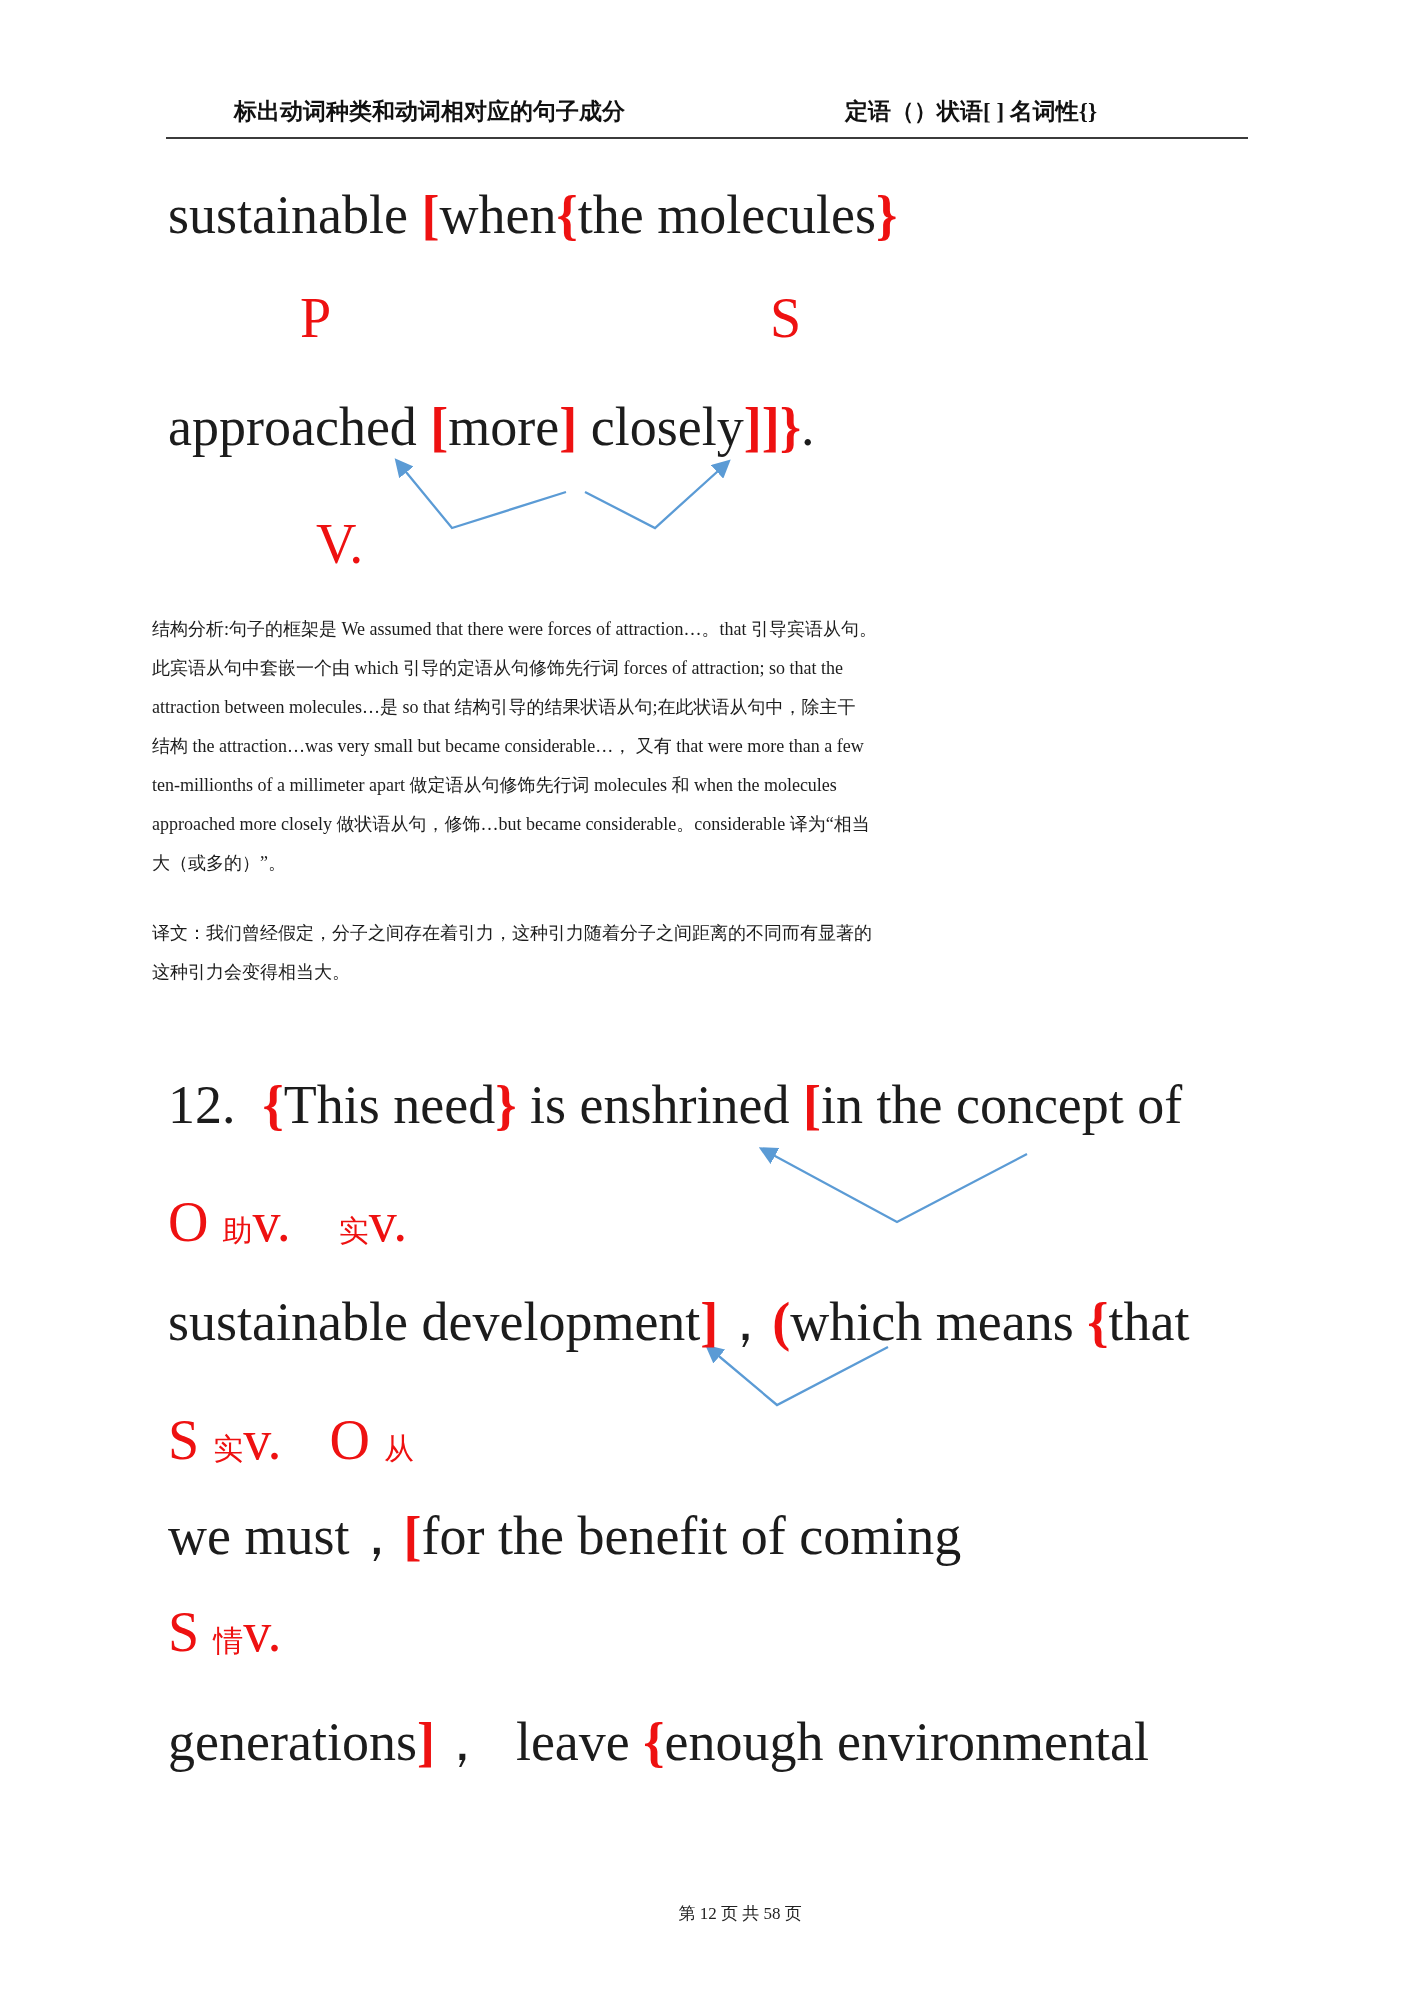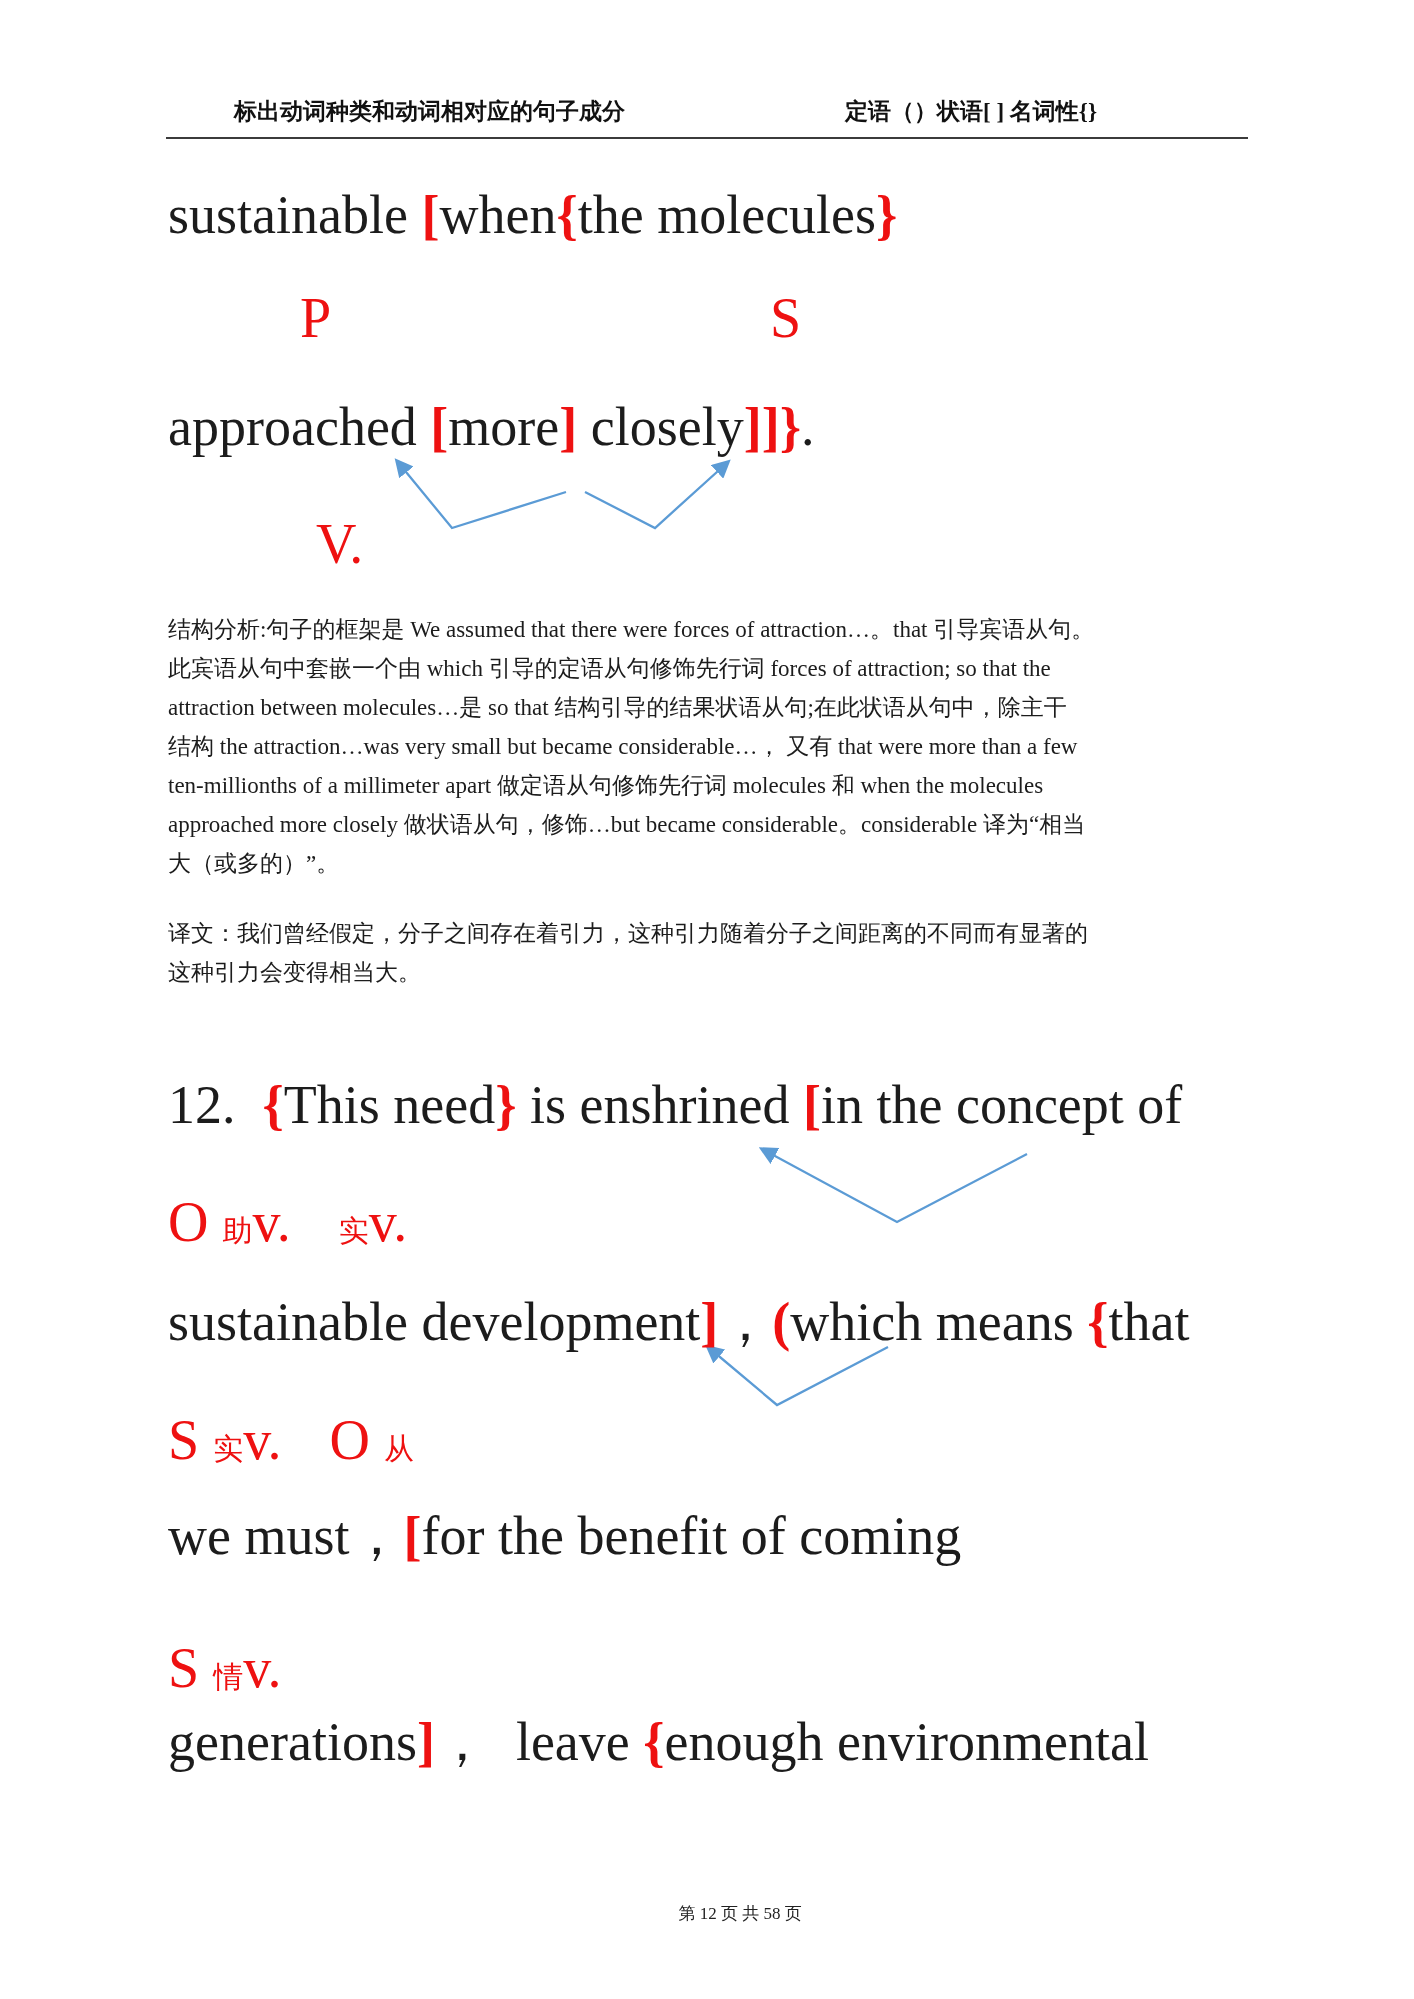--- a/index.html
+++ b/index.html
@@ -26,21 +26,21 @@
   .sg-k{color:var(--ink);}
   .sg-r{color:var(--red);font-weight:bold;}
   
   .labrow{left:168px;width:1120px;height:74px;color:var(--red);white-space:pre;}
   .plabel{position:absolute;top:0;font-size:56px;color:var(--red);}
   .lab{color:var(--red);}
   .lab.lg{font-size:56px;}
   .lab.sm{font-size:30px;}
   .lab.gap{margin-left:48px;}
   
-  .para{left:168px;width:1086px;font-size:23px;color:var(--ink);}
+  .para{left:152px;width:1086px;font-size:18px;color:var(--ink);}
   .pline{height:39px;line-height:39px;white-space:pre;}
   
   .arrows{top:0;left:0;width:1414px;height:1999px;pointer-events:none;}
   .arrows path{fill:none;stroke:var(--blue);stroke-width:2.3px;}
   #ah path{fill:var(--blue);stroke:none;}
   
   .footer{top:1902px;left:0;width:1414px;text-align:center;font-size:17px;color:#222;padding-left:33px;}
 </style>
 </head>
 <body>
@@ -96,19 +96,19 @@
   <div class="abs bigline" style="top:1074px"><span class="sg sg-k">12.  </span><span class="sg sg-r">{</span><span class="sg sg-k">This need</span><span class="sg sg-r">}</span><span class="sg sg-k"> is enshrined </span><span class="sg sg-r">[</span><span class="sg sg-k">in the concept of</span></div>
 
   <div class="abs labrow" style="top:1190px"><span class="lab lg">O </span><span class="lab sm">助</span><span class="lab lg">v.</span><span class="lab sm gap">实</span><span class="lab lg">v.</span></div>
 
   <div class="abs bigline" style="top:1286px"><span class="sg sg-k">sustainable development</span><span class="sg sg-r">]</span><span class="sg sg-k">，</span><span class="sg sg-r">(</span><span class="sg sg-k">which means </span><span class="sg sg-r">{</span><span class="sg sg-k">that</span></div>
 
   <div class="abs labrow" style="top:1408px"><span class="lab lg">S </span><span class="lab sm">实</span><span class="lab lg">v.</span><span class="lab lg gap">O </span><span class="lab sm">从</span></div>
 
   <div class="abs bigline" style="top:1500px"><span class="sg sg-k">we must</span><span class="sg sg-k">，</span><span class="sg sg-r">[</span><span class="sg sg-k">for the benefit of coming</span></div>
 
-  <div class="abs labrow" style="top:1636px"><span class="lab lg">S </span><span class="lab sm">情</span><span class="lab lg">v.</span></div>
+  <div class="abs labrow" style="top:1600px"><span class="lab lg">S </span><span class="lab sm">情</span><span class="lab lg">v.</span></div>
 
   <div class="abs bigline" style="top:1706px"><span class="sg sg-k">generations</span><span class="sg sg-r">]</span><span class="sg sg-k">，  leave </span><span class="sg sg-r">{</span><span class="sg sg-k">enough environmental</span></div>
 
   <div class="abs footer">第 12 页 共 58 页</div>
 
 </div>
 
 </body></html>

